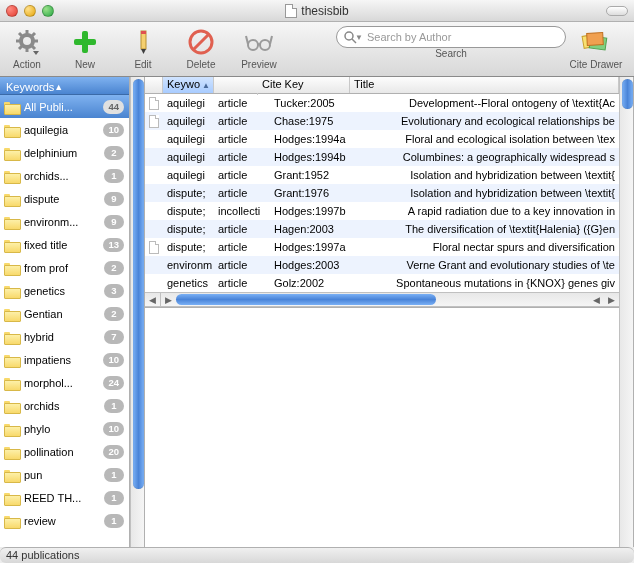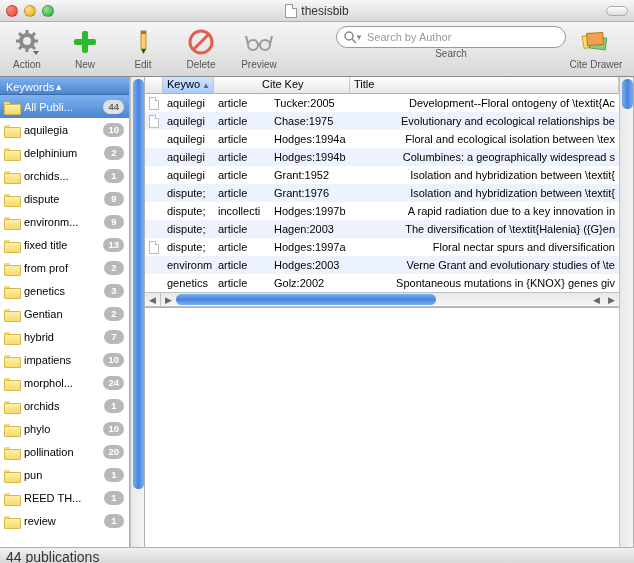--- a/index.html
+++ b/index.html
@@ -155,21 +155,21 @@
   }
   .harrow { width:15px; height:15px; display:flex; align-items:center; justify-content:center; font-size:9px; color:#666;}
   .htrack { flex:1; position:relative; height:13px; }
   .hthumb {
     position:absolute; top:1px; height:11px; border-radius:6px;
     background:linear-gradient(to bottom,#7ab0f5,#4a84d8,#7ab0f5);
   }
   .preview-pane { flex:1; background:#fff; border-top:1px solid #b0b0b0; }
   .statusbar {
     height:16px; background:linear-gradient(to bottom,#f0f0f0,#d8d8d8);
-    border-top:1px solid #b0b0b0; font-size:14px; padding:1px 6px; color:#333;
+    border-top:1px solid #b0b0b0; font-size:11px; padding:1px 6px; color:#333;border-radius:6px;
   }
   .content-inner { display:flex; flex:1; min-height:0; }
   .content-main { flex:1; display:flex; flex-direction:column; min-width:0; }
 </style>
 </head>
 <body>
 
 <div class="titlebar">
   <div class="traffic">
     <div class="tl red"></div>

